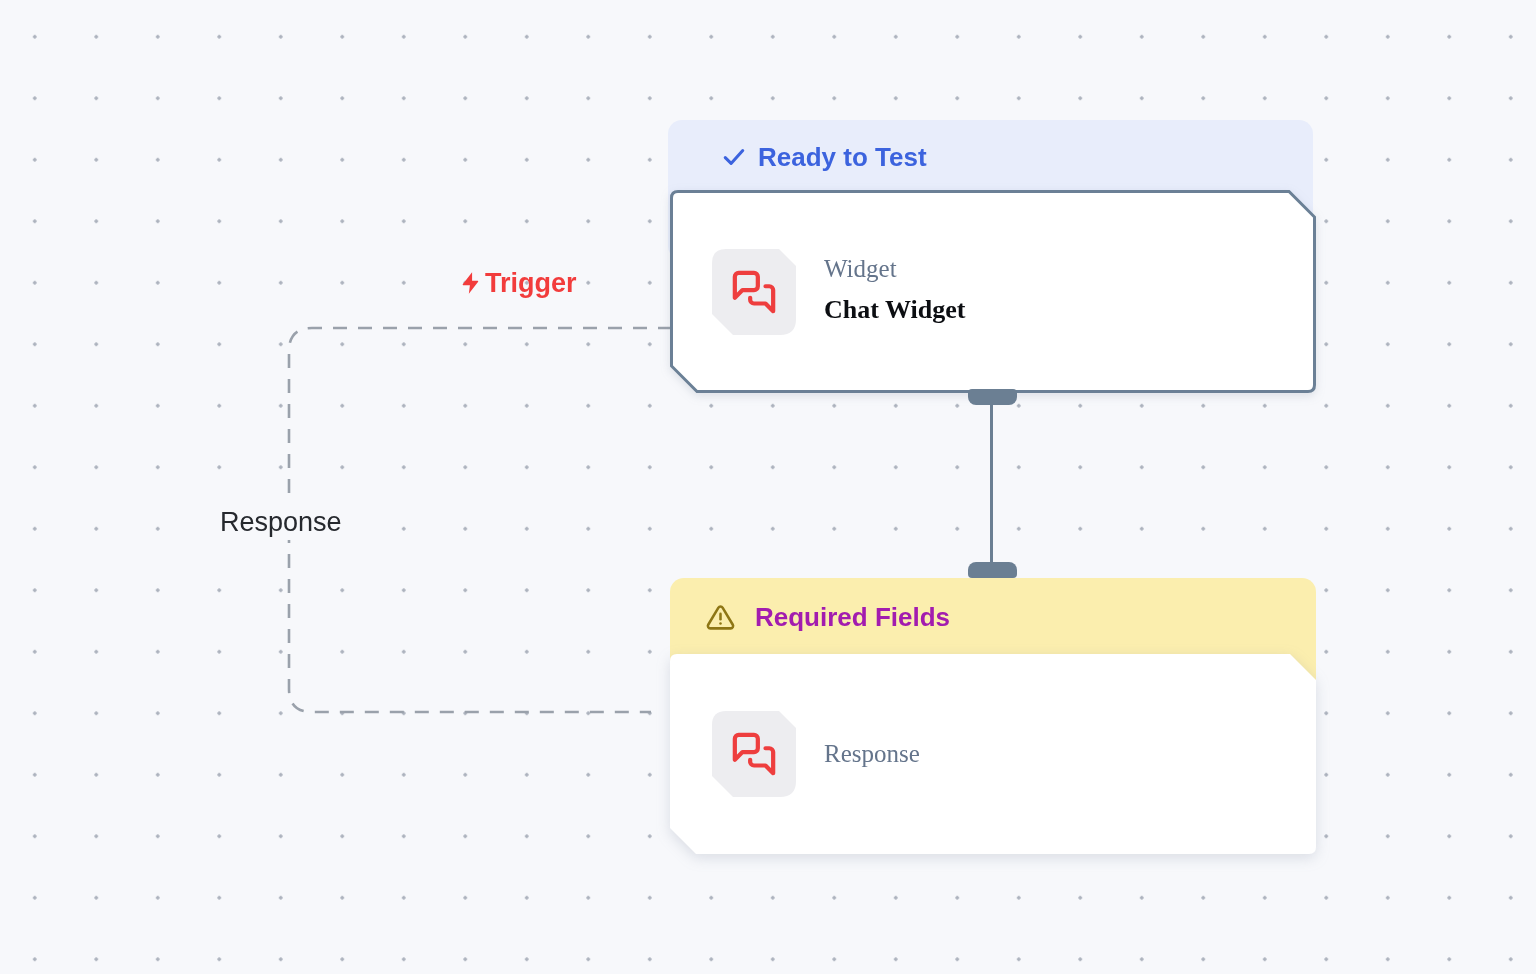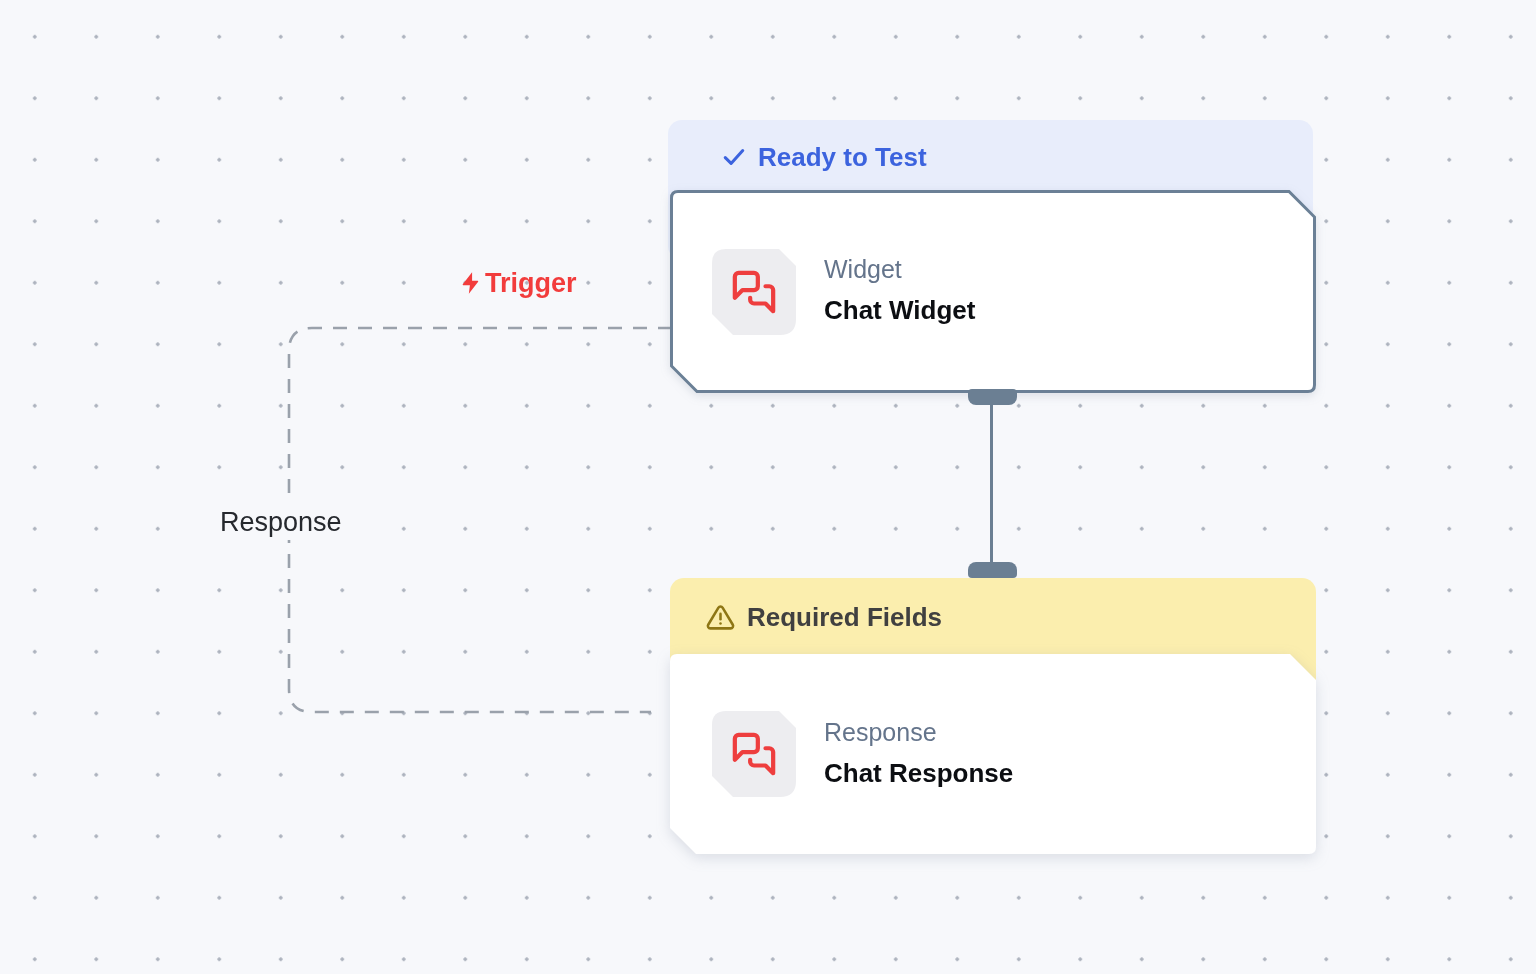--- a/index.html
+++ b/index.html
@@ -35,24 +35,24 @@
     left:668px;top:120px;width:645px;height:140px;
     background:#e8edfb;padding:22px 0 0 52px;box-sizing:border-box;
   }
   .banner-blue .banner-row{display:flex;align-items:center;gap:10px;}
   .banner-blue .banner-text{color:#3c63de;font-size:26px;font-weight:700;line-height:30px;}
   .banner-yellow{
     left:670px;top:578px;width:646px;height:130px;
     background:#fbeeae;padding:24px 0 0 36px;box-sizing:border-box;
   }
   .banner-yellow .banner-row{display:flex;align-items:center;gap:12px;}
-  .banner-yellow .banner-text{color:#404040;font-size:26px;font-weight:700;line-height:30px;}
+  .banner-yellow .banner-text{color:#a21caf;font-size:26px;font-weight:700;line-height:30px;margin-left:8px;}
 
   
-  .card{box-sizing:border-box;}
+  .card{box-sizing:border-box;font-family:Liberation Serif, serif;}
   .card-shape{position:absolute;left:0;top:0;}
   .card-top{left:670px;top:190px;width:646px;height:203px;}
   .card-top .card-shape{filter:drop-shadow(0 3px 5px rgba(100,116,139,.18));}
   .card-bottom{left:670px;top:654px;width:646px;height:200px;}
   .card-bottom .card-shape{filter:drop-shadow(0 4px 7px rgba(100,116,139,.20));}
   .card-content{
     position:absolute;left:0;top:0;width:100%;height:100%;
     display:flex;align-items:center;padding-left:42px;box-sizing:border-box;gap:28px;
   }
   .icon-tile{position:relative;width:84px;height:86px;flex:0 0 auto;}
@@ -147,16 +147,15 @@
       </svg>
       <svg class="tile-glyph" width="46" height="46" viewBox="0 0 24 24">
         <g fill="none" stroke="#ee3e3e" stroke-width="2.2" stroke-linecap="round" stroke-linejoin="round">
           <path d="M14 9 a2 2 0 0 1 -2 2 H6 l-4 4 V4 a2 2 0 0 1 2 -2 h8 a2 2 0 0 1 2 2 z"></path>
           <path d="M18 9 h2 a2 2 0 0 1 2 2 v11 l-4 -4 h-6 a2 2 0 0 1 -2 -2 v-1"></path>
         </g>
       </svg>
     </div>
     <div class="card-text">
       <span class="card-type">Response</span>
-      <span class="card-title">Chat Response</span>
     </div>
   </div>
 </div>
 
 </body></html>

